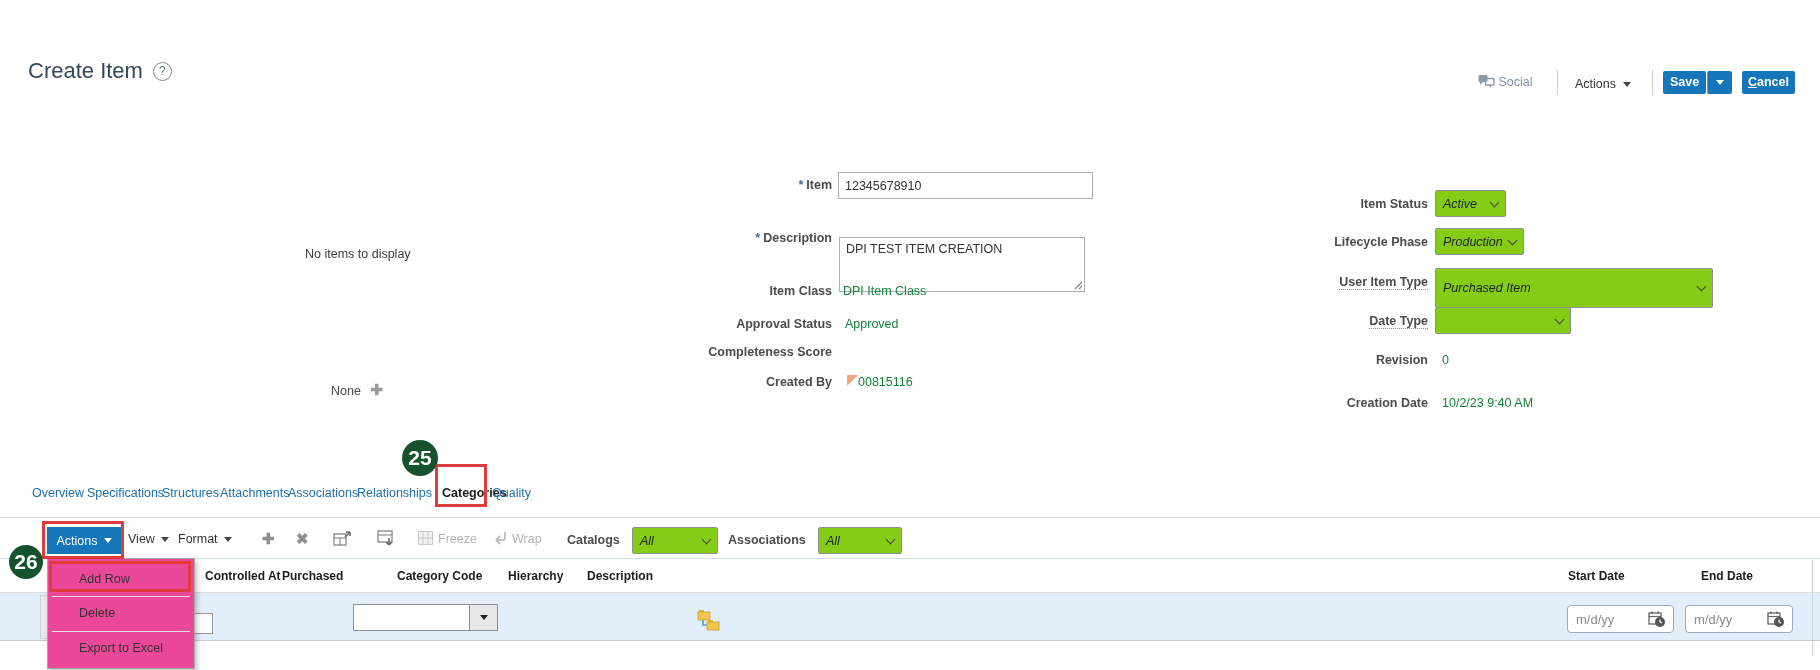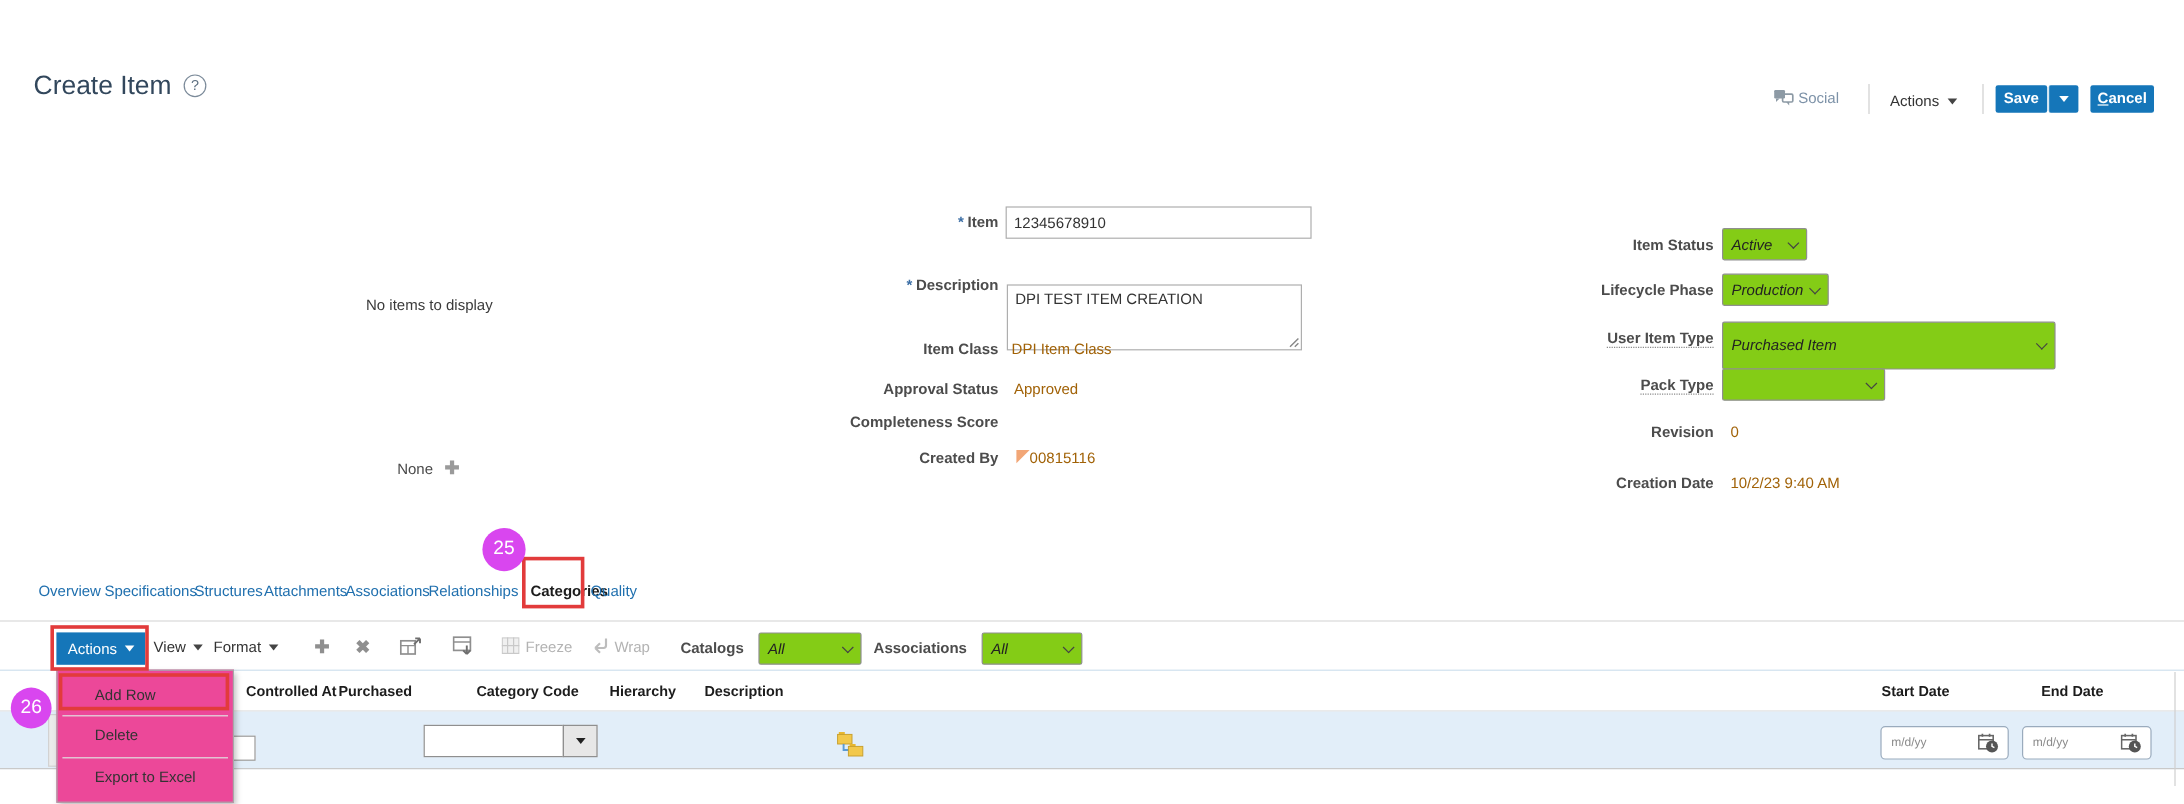--- a/index.html
+++ b/index.html
@@ -20,21 +20,21 @@
   .hdr-link{color:#7d92a8;font-size:12.5px;cursor:pointer;}
   .hdr-actions{color:#333;font-size:12.5px;cursor:pointer;}
   .btn{position:absolute;top:71px;height:23px;background:#1576b9;color:#fff;font-weight:bold;font-size:12.5px;
        text-align:center;line-height:23px;border-radius:2px;cursor:pointer;}
   .uline-first::first-letter{text-decoration:underline;}
   .tri-down{display:inline-block;width:0;height:0;border-left:4px solid transparent;border-right:4px solid transparent;border-top:5px solid currentColor;vertical-align:1px;}
   
   .lblC{position:absolute;left:560px;width:272px;text-align:right;font-weight:bold;color:#4c4c4c;}
   .lblR{position:absolute;left:1150px;width:278px;text-align:right;font-weight:bold;color:#4c4c4c;}
   .req{color:#3b6ea5;margin-right:3px;font-weight:bold;}
-  .val{position:absolute;color:#a16207;}
+  .val{position:absolute;color:#15803d;}
   input.box{position:absolute;border:1px solid #aeaeae;font-family:"Liberation Sans",sans-serif;font-size:12.5px;color:#333;padding:0 6px;box-sizing:border-box;}
   .textarea{position:absolute;border:1px solid #aeaeae;background:#fff;font-size:12.5px;color:#333;padding:4px 6px;box-sizing:border-box;overflow:hidden;white-space:nowrap;}
   .sel{position:absolute;border:1px solid #8f8f8f;border-radius:2px;background:#84cc16;display:flex;align-items:center;
        padding:0 7px;box-sizing:border-box;font-size:12.5px;color:#222;cursor:pointer;font-style:italic;}
   .chev{width:6px;height:6px;border-right:1.7px solid #444;border-bottom:1.7px solid #444;transform:rotate(45deg);margin-left:auto;margin-top:-3px;}
   .dotted{border-bottom:1px dotted #8a8a8a;}
   
   .subtab{position:absolute;top:486px;color:#1f6fae;font-size:12.5px;cursor:pointer;}
   .subtab.active{color:#1c1c1c;font-weight:bold;}
   
@@ -48,33 +48,33 @@
   .tb-lbl{position:absolute;top:533px;font-weight:bold;color:#4c4c4c;}
   
   .th{position:absolute;top:569px;font-weight:bold;color:#1c1c1c;font-size:12px;}
   .th-border{position:absolute;left:0;top:592px;width:1820px;height:1px;background:#dcdcdc;}
   .row{position:absolute;left:0;top:593px;width:1820px;height:48px;background:#e2eef9;border-bottom:1px solid #c9c9c9;box-sizing:border-box;}
   .rowhdr{position:absolute;left:40px;top:595px;width:30px;height:44px;background:#ebebeb;border:1px solid #d2d2d2;box-sizing:border-box;}
   .combo-in{position:absolute;left:353px;top:604px;width:117px;height:27px;background:#fff;border:1px solid #8f8f8f;box-sizing:border-box;}
   .combo-btn{position:absolute;left:469px;top:604px;width:29px;height:27px;background:#e7e7e7;border:1px solid #8f8f8f;box-sizing:border-box;
              display:flex;align-items:center;justify-content:center;cursor:pointer;}
   .date{position:absolute;top:605px;height:28px;border:1px solid #9aabbd;border-radius:4px;background:#fff;box-sizing:border-box;
-        font-family:"Liberation Sans",sans-serif;font-size:10px;color:#333;padding:0 26px 0 8px;}
+        font-family:"Liberation Sans",sans-serif;font-size:13px;color:#333;padding:0 26px 0 8px;}
   .date::placeholder{color:#8a8a8a;opacity:1;}
   .cal-ico{position:absolute;top:610px;width:18px;height:18px;cursor:pointer;}
   .vline-r{position:absolute;left:1812px;top:560px;width:1px;height:95px;background:#cfcfcf;}
   
   .menu{position:absolute;left:47px;top:558px;width:146px;height:109px;background:#ec4899;border:1px solid #a8a8a8;
         box-shadow:2px 3px 5px rgba(0,0,0,.25);z-index:50;}
   .menu-item{position:absolute;left:0;width:146px;height:33px;line-height:33px;padding-left:31px;box-sizing:border-box;
              color:#333;font-size:12.5px;cursor:pointer;}
   .menu-sep{position:absolute;left:4px;width:138px;height:1px;background:#e0e0e0;}
   
   .annbox{position:absolute;border:3px solid #e23b3b;z-index:55;pointer-events:none;}
-  .badge{position:absolute;background:#d946ef;color:#fff;font-weight:normal;font-size:16px;border-radius:50%;
+  .badge{position:absolute;background:#14532d;color:#fff;font-weight:bold;font-size:21px;border-radius:50%;
          display:flex;align-items:center;justify-content:center;z-index:60;pointer-events:none;}
   .small-cell-input{position:absolute;left:123px;top:613px;width:90px;height:21px;background:#fff;border:1px solid #9a9a9a;box-sizing:border-box;}
 </style>
 </head>
 <body>
 
 <div id="app">
 
 
   <div class="page-title"><span>Create Item</span><span class="help-ico">?</span></div>
@@ -135,21 +135,21 @@
       <span>Production</span>
       <span class="chev"></span>
     </div>
 
   <div class="lblR" style="top:275px;"><span class="dotted">User Item Type</span></div>
   <div class="sel" style="left:1435px;top:268px;width:278px;height:40px;">
       <span>Purchased Item</span>
       <span class="chev"></span>
     </div>
 
-  <div class="lblR" style="top:314px;"><span class="dotted">Pack Type</span></div>
+  <div class="lblR" style="top:314px;"><span class="dotted">Date Type</span></div>
   <div class="sel" style="left:1435px;top:307px;width:136px;height:27px;">
       <span></span>
       <span class="chev"></span>
     </div>
 
   <div class="lblR" style="top:353px;">Revision</div>
   <div class="val" style="left:1442px;top:353px;">0</div>
 
   <div class="lblR" style="top:396px;">Creation Date</div>
   <div class="val" style="left:1442px;top:396px;">10/2/23 9:40 AM</div>
@@ -268,15 +268,15 @@
     <div class="menu-item" style="top:38px;">Delete</div>
     <div class="menu-sep" style="top:72px;"></div>
     <div class="menu-item" style="top:73px;">Export to Excel</div>
   </div>
 
   <div class="annbox" style="left:435px;top:464px;width:46px;height:37px;"></div>
   <div class="badge" style="left:402px;top:440px;width:36px;height:36px;">25</div>
 
   <div class="annbox" style="left:42px;top:521px;width:76px;height:32px;"></div>
   <div class="annbox" style="left:49px;top:561px;width:136px;height:25px;"></div>
-  <div class="badge" style="left:9px;top:573px;width:34px;height:34px;">26</div>
+  <div class="badge" style="left:9px;top:545px;width:34px;height:34px;">26</div>
 
 </div>
 
 </body></html>

